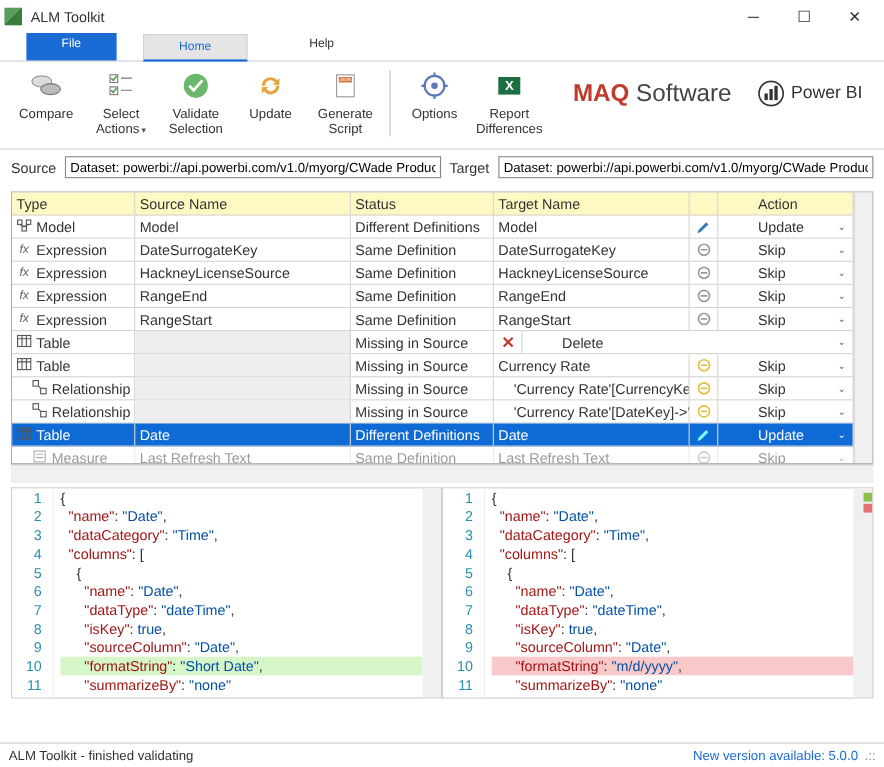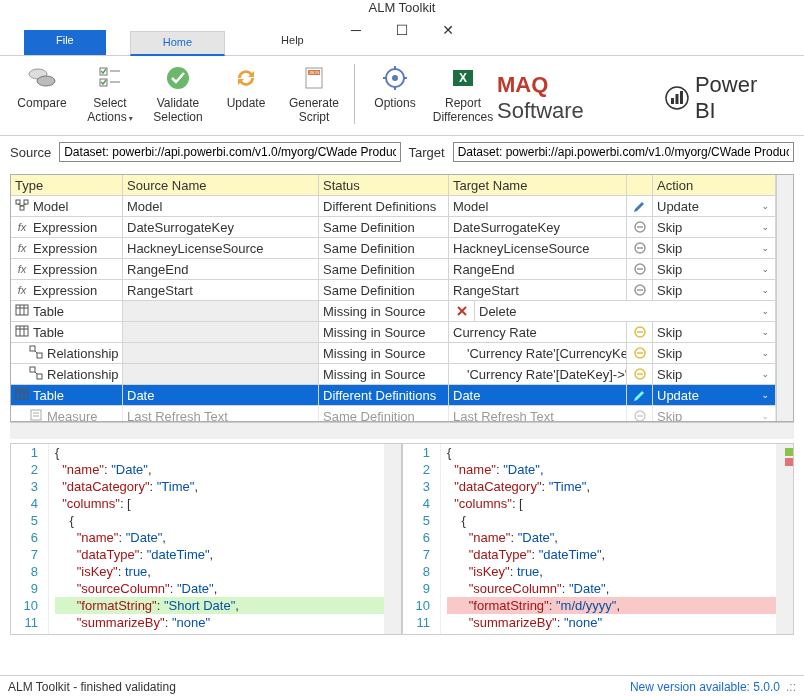--- a/index.html
+++ b/index.html
@@ -1,19 +1,19 @@
 <!DOCTYPE html>
 <html><head>
 <meta charset="utf-8">
 <style>
 * { margin: 0; padding: 0; box-sizing: border-box; font-family: "Segoe UI", Tahoma, sans-serif; }
 body { background: #fff; width: 804px; height: 697px; overflow: hidden; display: flex; flex-direction: column; font-size: 13px; color: #333; }
 
 
-.titlebar { height: 30px; display: flex; align-items: center; padding: 0 4px; flex-direction: column; }
+.titlebar { height: 30px; display: flex; align-items: center; padding: 0 4px; }
 .titlebar-icon { width: 16px; height: 16px; background: linear-gradient(135deg, #5a9d5a 50%, #3a7d3a 50%); margin-right: 8px; }
 .titlebar-title { flex: 1; }
 .win-controls { display: flex; }
 .win-btn { width: 46px; height: 30px; display: flex; align-items: center; justify-content: center; font-size: 14px; }
 
 
 .menubar { display: flex; border-bottom: 1px solid #d0d0d0; height: 26px; }
 .menu-item { padding: 4px 32px; font-size: 11px; cursor: pointer; margin-left: 24px; }
 .menu-item.file { background: #1a6bd4; color: #fff; }
 .menu-item.active { color: #1a6bd4; border-bottom: 2px solid #1a6bd4; background: #e5e5e5; position: relative; top: 1px; border-left: 1px solid #d0d0d0; border-right: 1px solid #d0d0d0; border-top: 1px solid #d0d0d0; }
@@ -22,21 +22,21 @@
 .ribbon { display: flex; align-items: flex-start; padding: 4px 8px 4px 8px; border-bottom: 1px solid #d0d0d0; height: 80px; }
 .ribbon-group { display: flex; gap: 8px; padding: 0 4px; }
 .ribbon-sep { width: 1px; background: #c0c0c0; height: 60px; margin: 4px 6px 0 6px; }
 .ribbon-btn { display: flex; flex-direction: column; align-items: center; justify-content: flex-start; width: 60px; text-align: center; font-size: 12px; cursor: pointer; padding-top: 2px; }
 .ribbon-btn .ico { height: 32px; display: flex; align-items: center; justify-content: center; margin-bottom: 2px; }
 .ribbon-btn .lbl { line-height: 14px; }
 .dropdown-arrow { font-size: 8px; margin-left: 2px; color: #555; }
 .ribbon-logos { flex: 1; display: flex; align-items: center; justify-content: flex-end; gap: 24px; padding-right: 12px; padding-top: 12px; }
 .maq-logo { font-size: 22px; font-weight: 300; color: #444; }
 .maq-logo .maq { color: #c0392b; font-weight: 600; }
-.pbi-logo { font-size: 22px; font-weight: 300; color: #333; display: flex; align-items: center; gap: 6px; }
+.pbi-logo { font-size: 16px; font-weight: 300; color: #333; display: flex; align-items: center; gap: 6px; }
 .pbi-icon { width: 24px; height: 24px; }
 
 
 .srctgt { display: flex; align-items: center; padding: 6px 10px; gap: 8px; }
 .srctgt label { font-size: 13px; }
 .srctgt input { flex: 1; border: 1px solid #888; padding: 2px 4px; font-size: 12px; height: 20px; }
 
 
 .grid-wrap { position: relative; margin: 6px 10px 0 10px; border: 1px solid #b0b0b0; height: 248px; overflow: hidden; display: flex; }
 .grid-table { flex: 1; }
@@ -44,21 +44,21 @@
 .grid-row.header { background: #fef9c3; font-weight: 400; }
 .grid-row.selected { background: #0e6ad4; color: #fff; }
 .grid-row.selected .sicon { filter: brightness(2); }
 .gc { border-right: 1px solid #d4d4d4; padding: 0 4px; height: 100%; display: flex; align-items: center; overflow: hidden; white-space: nowrap; }
 .gc-type { width: 112px; }
 .gc-type .ticon { width: 14px; display: inline-block; margin-right: 4px; text-align: center; font-size: 11px; }
 .gc-src { width: 196px; }
 .gc-stat { width: 130px; }
 .gc-tgt { width: 178px; }
 .gc-sicon { width: 26px; justify-content: center; }
-.gc-act { flex: 1; position: relative; }
+.gc-act { flex: 1; position: relative; margin-left: 32px; }
 .gc-act .caret { position: absolute; right: 6px; font-size: 9px; color: #666; }
 .grid-row.selected .gc-act .caret { color: #fff; }
 .indent1 { padding-left: 18px; }
 .missing { background: #eee; }
 .vscroll { width: 17px; background: #f0f0f0; border-left: 1px solid #ccc; }
 .hscroll { height: 17px; background: #f0f0f0; border-top: 1px solid #ccc; margin: 0 10px; }
 
 
 .codes { display: flex; margin: 4px 10px 0 10px; height: 192px; gap: 0; }
 .code-pane { flex: 1; display: flex; font-family: Consolas, monospace; font-size: 13px; border: 1px solid #ccc; position: relative; overflow: hidden; }

